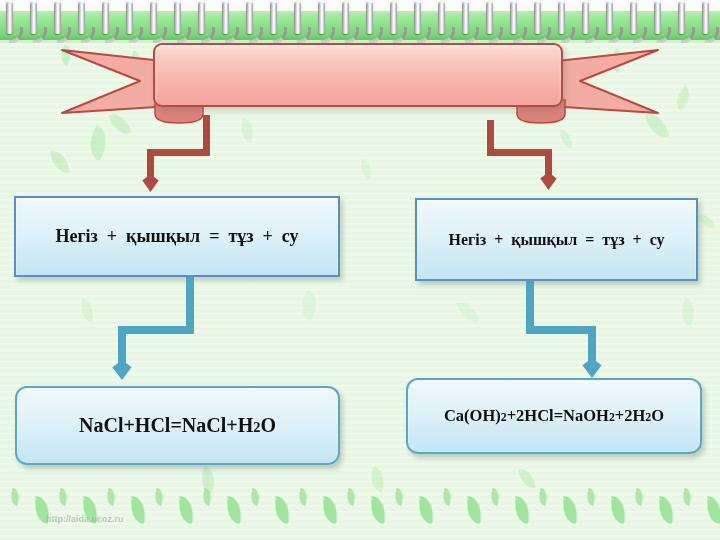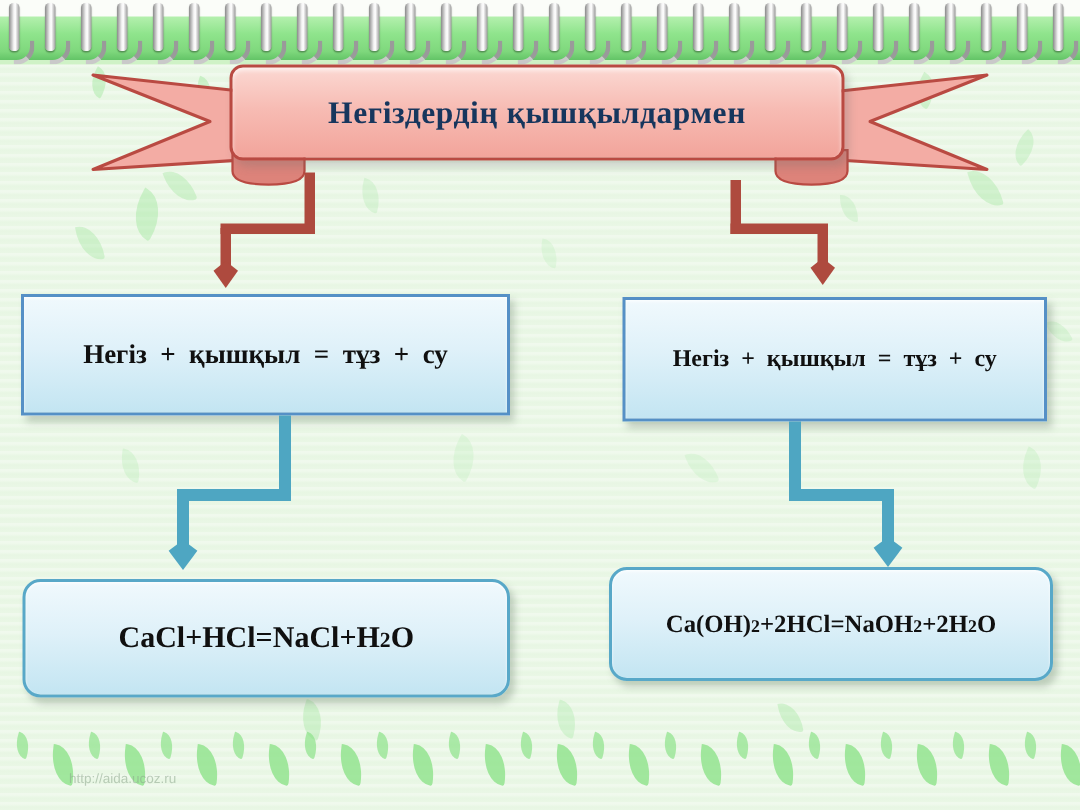--- a/index.html
+++ b/index.html
@@ -45,21 +45,21 @@
   .eq-text .sub{font-size:72%;}
   
   .seg{position:absolute;}
   .red{background:#AE4A3E;}
   .teal{background:#4EA6C2;}
   .head{position:absolute;clip-path:polygon(50% 100%,2% 36%,50% 0,98% 36%);}
   .head.redh{background:#AE4A3E;}
   .head.tealh{background:#4EA6C2;}
   
   .watermark{position:absolute;left:46px;top:514px;font-family:"Liberation Sans",sans-serif;
-    font-size:9px;color:rgba(140,165,140,0.55);}
+    font-size:9px;color:rgba(140,165,140,0.55);font-weight:bold;}
 </style>
 </head>
 <body>
 
 <div>
 
   <div class="top-white"></div>
   <div class="green-strip"></div>
   <div class="strip-edge"></div>
   <div id="rings">
@@ -180,21 +180,20 @@
     </div>
 
   <svg class="ribbon-svg" width="600" height="90" viewBox="0 0 600 90">
     <polygon points="2,10 112,22 112,66 2,73 80,41" fill="#F3ACA4" stroke="#B94A42" stroke-width="2" stroke-linejoin="round"></polygon>
     <polygon points="598,10 488,22 488,66 598,73 520,41" fill="#F3ACA4" stroke="#B94A42" stroke-width="2" stroke-linejoin="round"></polygon>
     <path d="M 95,60 L 143,60 L 143,74 Q 143,83 119,83 Q 95,83 95,74 Z" fill="#DD837A" stroke="#B94A42" stroke-width="1.5"></path>
     <path d="M 457,60 L 505,60 L 505,74 Q 505,83 481,83 Q 457,83 457,74 Z" fill="#DD837A" stroke="#B94A42" stroke-width="1.5"></path>
   </svg>
 
   <div class="ribbon-band">
-    <div class="ribbon-title">Негіздердің қышқылдармен</div>
   </div>
 
   <div>
     <div class="seg red" style="left:203px;top:115px;width:7px;height:40px;"></div>
     <div class="seg red" style="left:147px;top:149px;width:63px;height:7px;"></div>
     <div class="seg red" style="left:147px;top:152px;width:7px;height:28px;"></div>
     <div class="head redh" style="left:142px;top:174px;width:17px;height:18px;"></div>
   </div>
 
   <div>
@@ -220,21 +219,21 @@
   </div>
 
   <div>
     <div class="seg teal" style="left:526px;top:281px;width:8px;height:51px;"></div>
     <div class="seg teal" style="left:526px;top:326px;width:70px;height:8px;"></div>
     <div class="seg teal" style="left:588px;top:330px;width:8px;height:32px;"></div>
     <div class="head tealh" style="left:582px;top:358px;width:20px;height:20px;"></div>
   </div>
 
   <div class="bluebox roundbox" style="left:15px;top:386px;width:325px;height:79px;">
-    <span class="eq-text" style="font-size:20px;"><span>CaCl+HCl=NaCl+H</span><span class="sub">2</span><span>O</span></span>
+    <span class="eq-text" style="font-size:20px;"><span>NaCl+HCl=NaCl+H</span><span class="sub">2</span><span>O</span></span>
   </div>
 
   <div class="bluebox roundbox" style="left:406px;top:378px;width:296px;height:76px;">
     <span class="eq-text" style="font-size:16.5px;"><span>Ca(OH)</span><span class="sub">2</span><span>+2HCl=NaOH</span><span class="sub">2</span><span>+2H</span><span class="sub">2</span><span>O</span></span>
   </div>
 
   <div class="watermark">http://aida.ucoz.ru</div>
 </div>
 
 </body></html>

